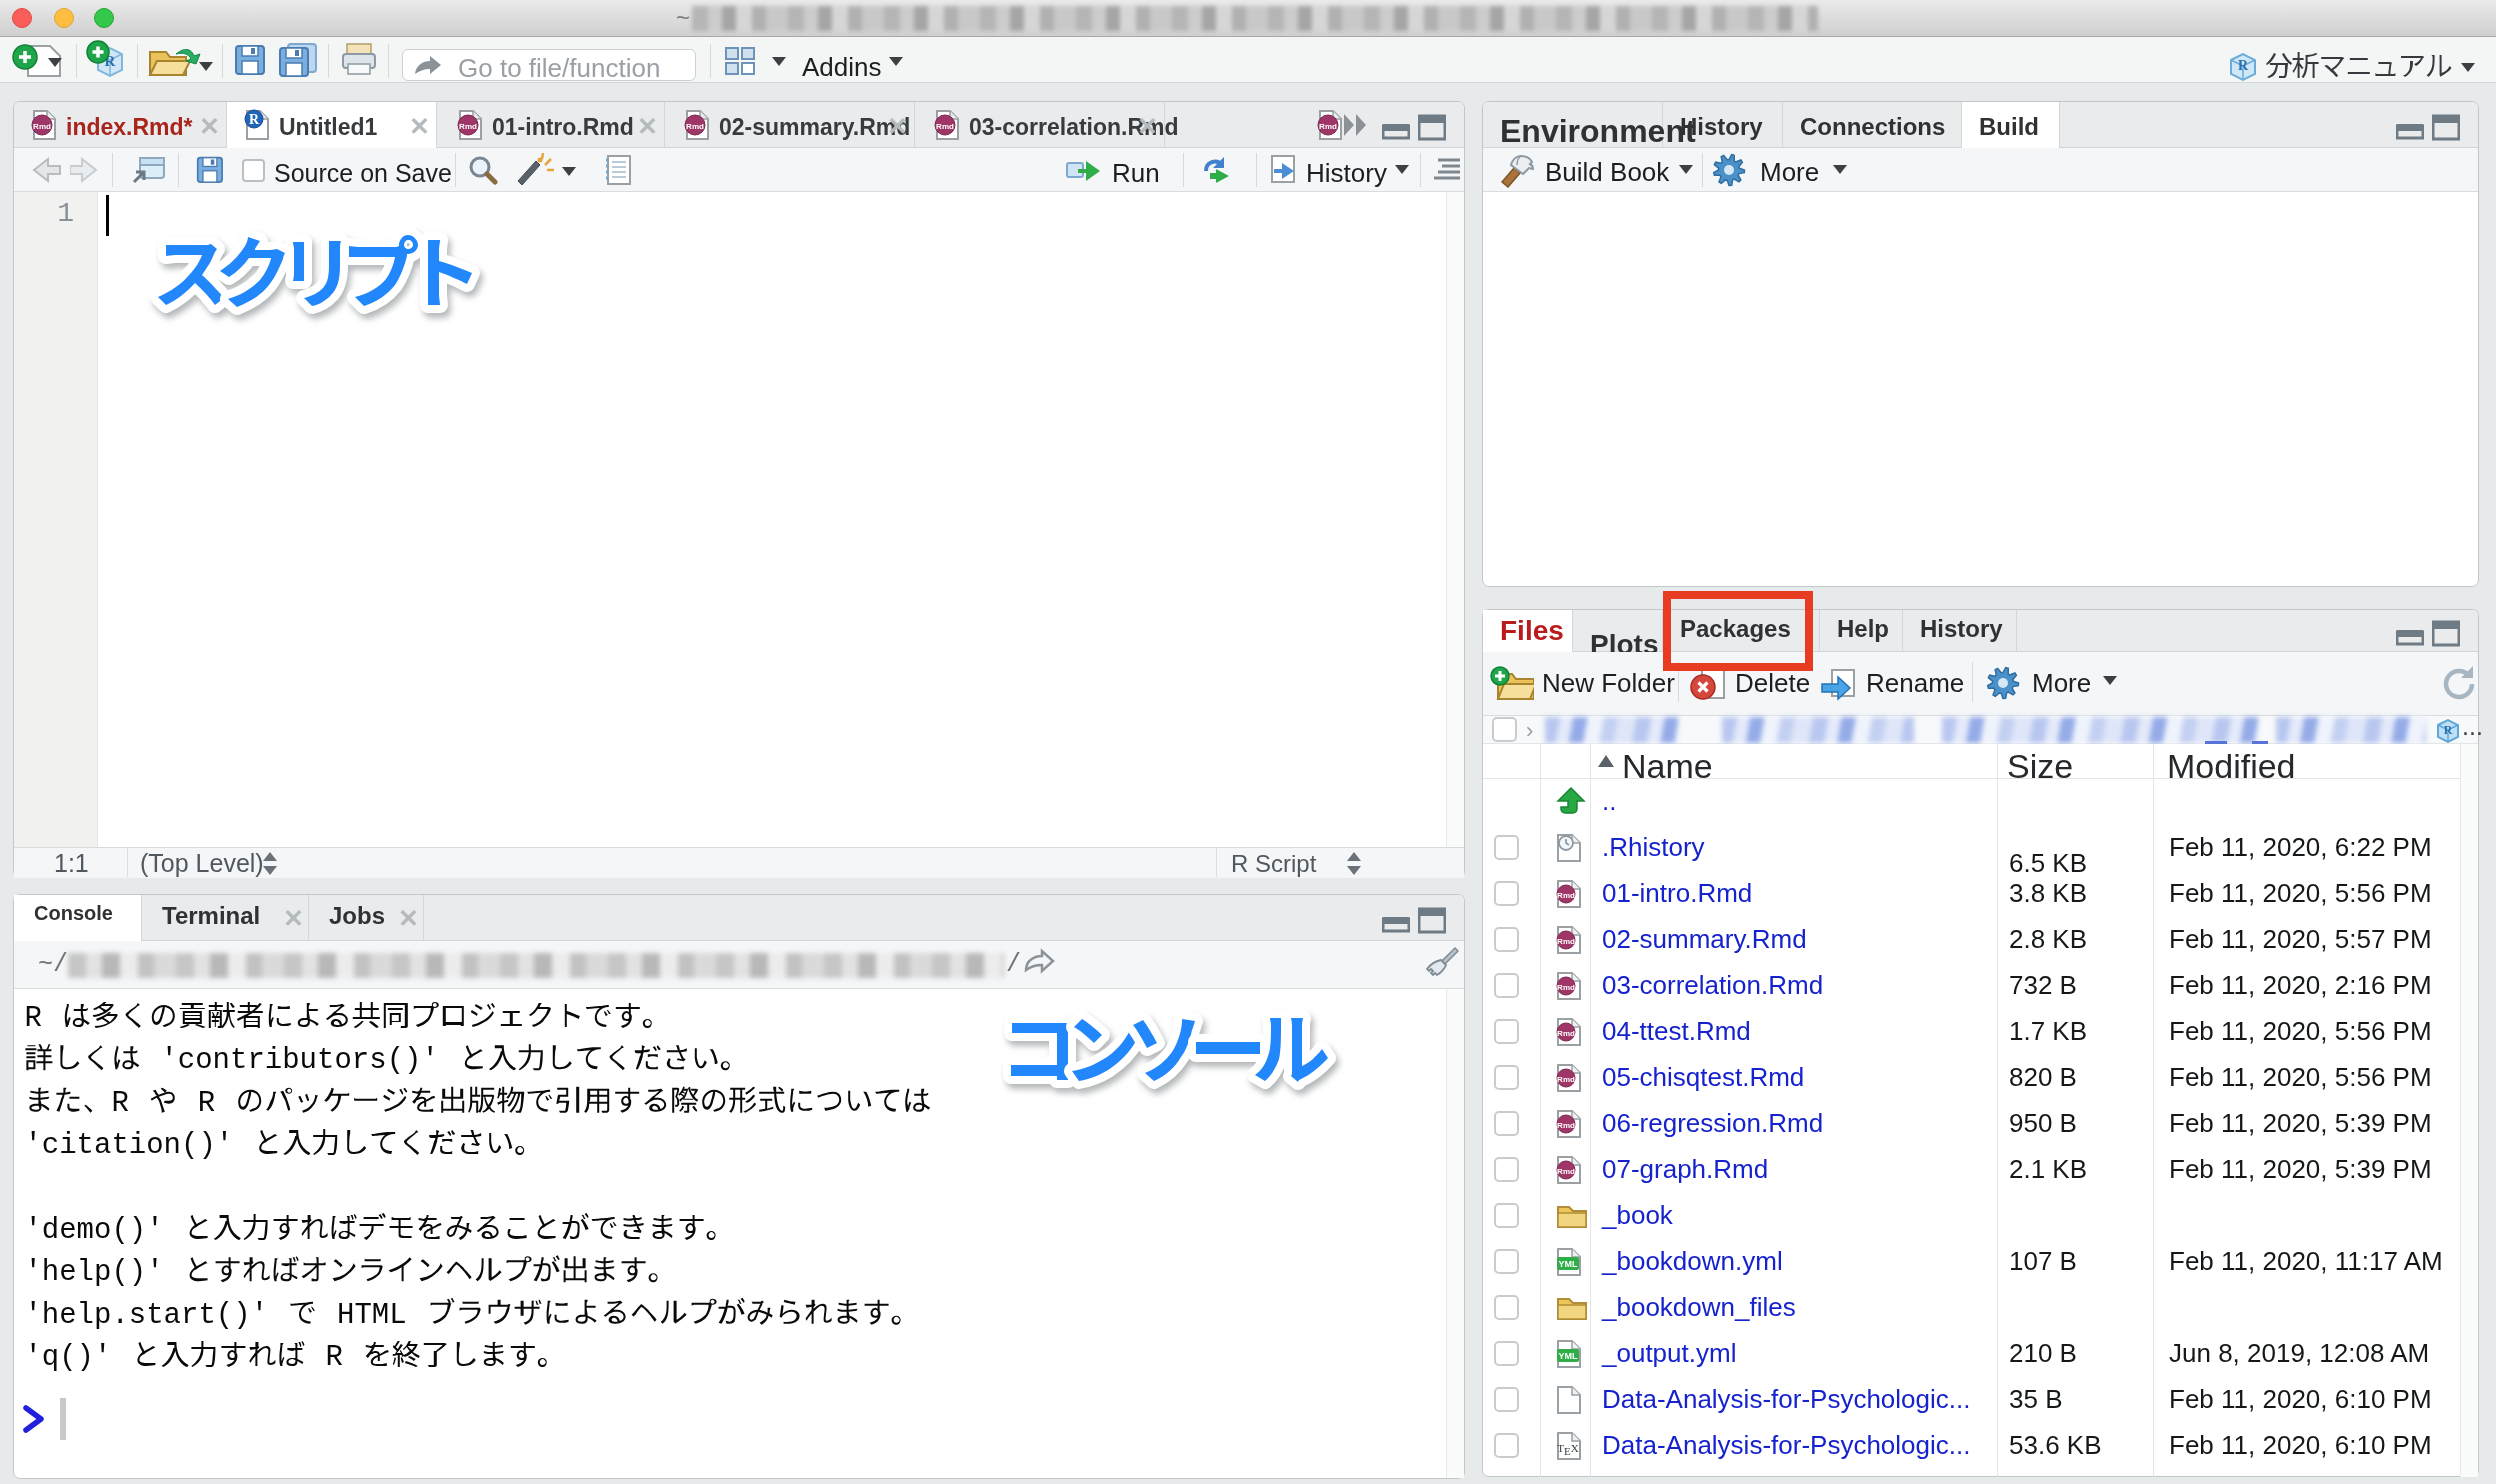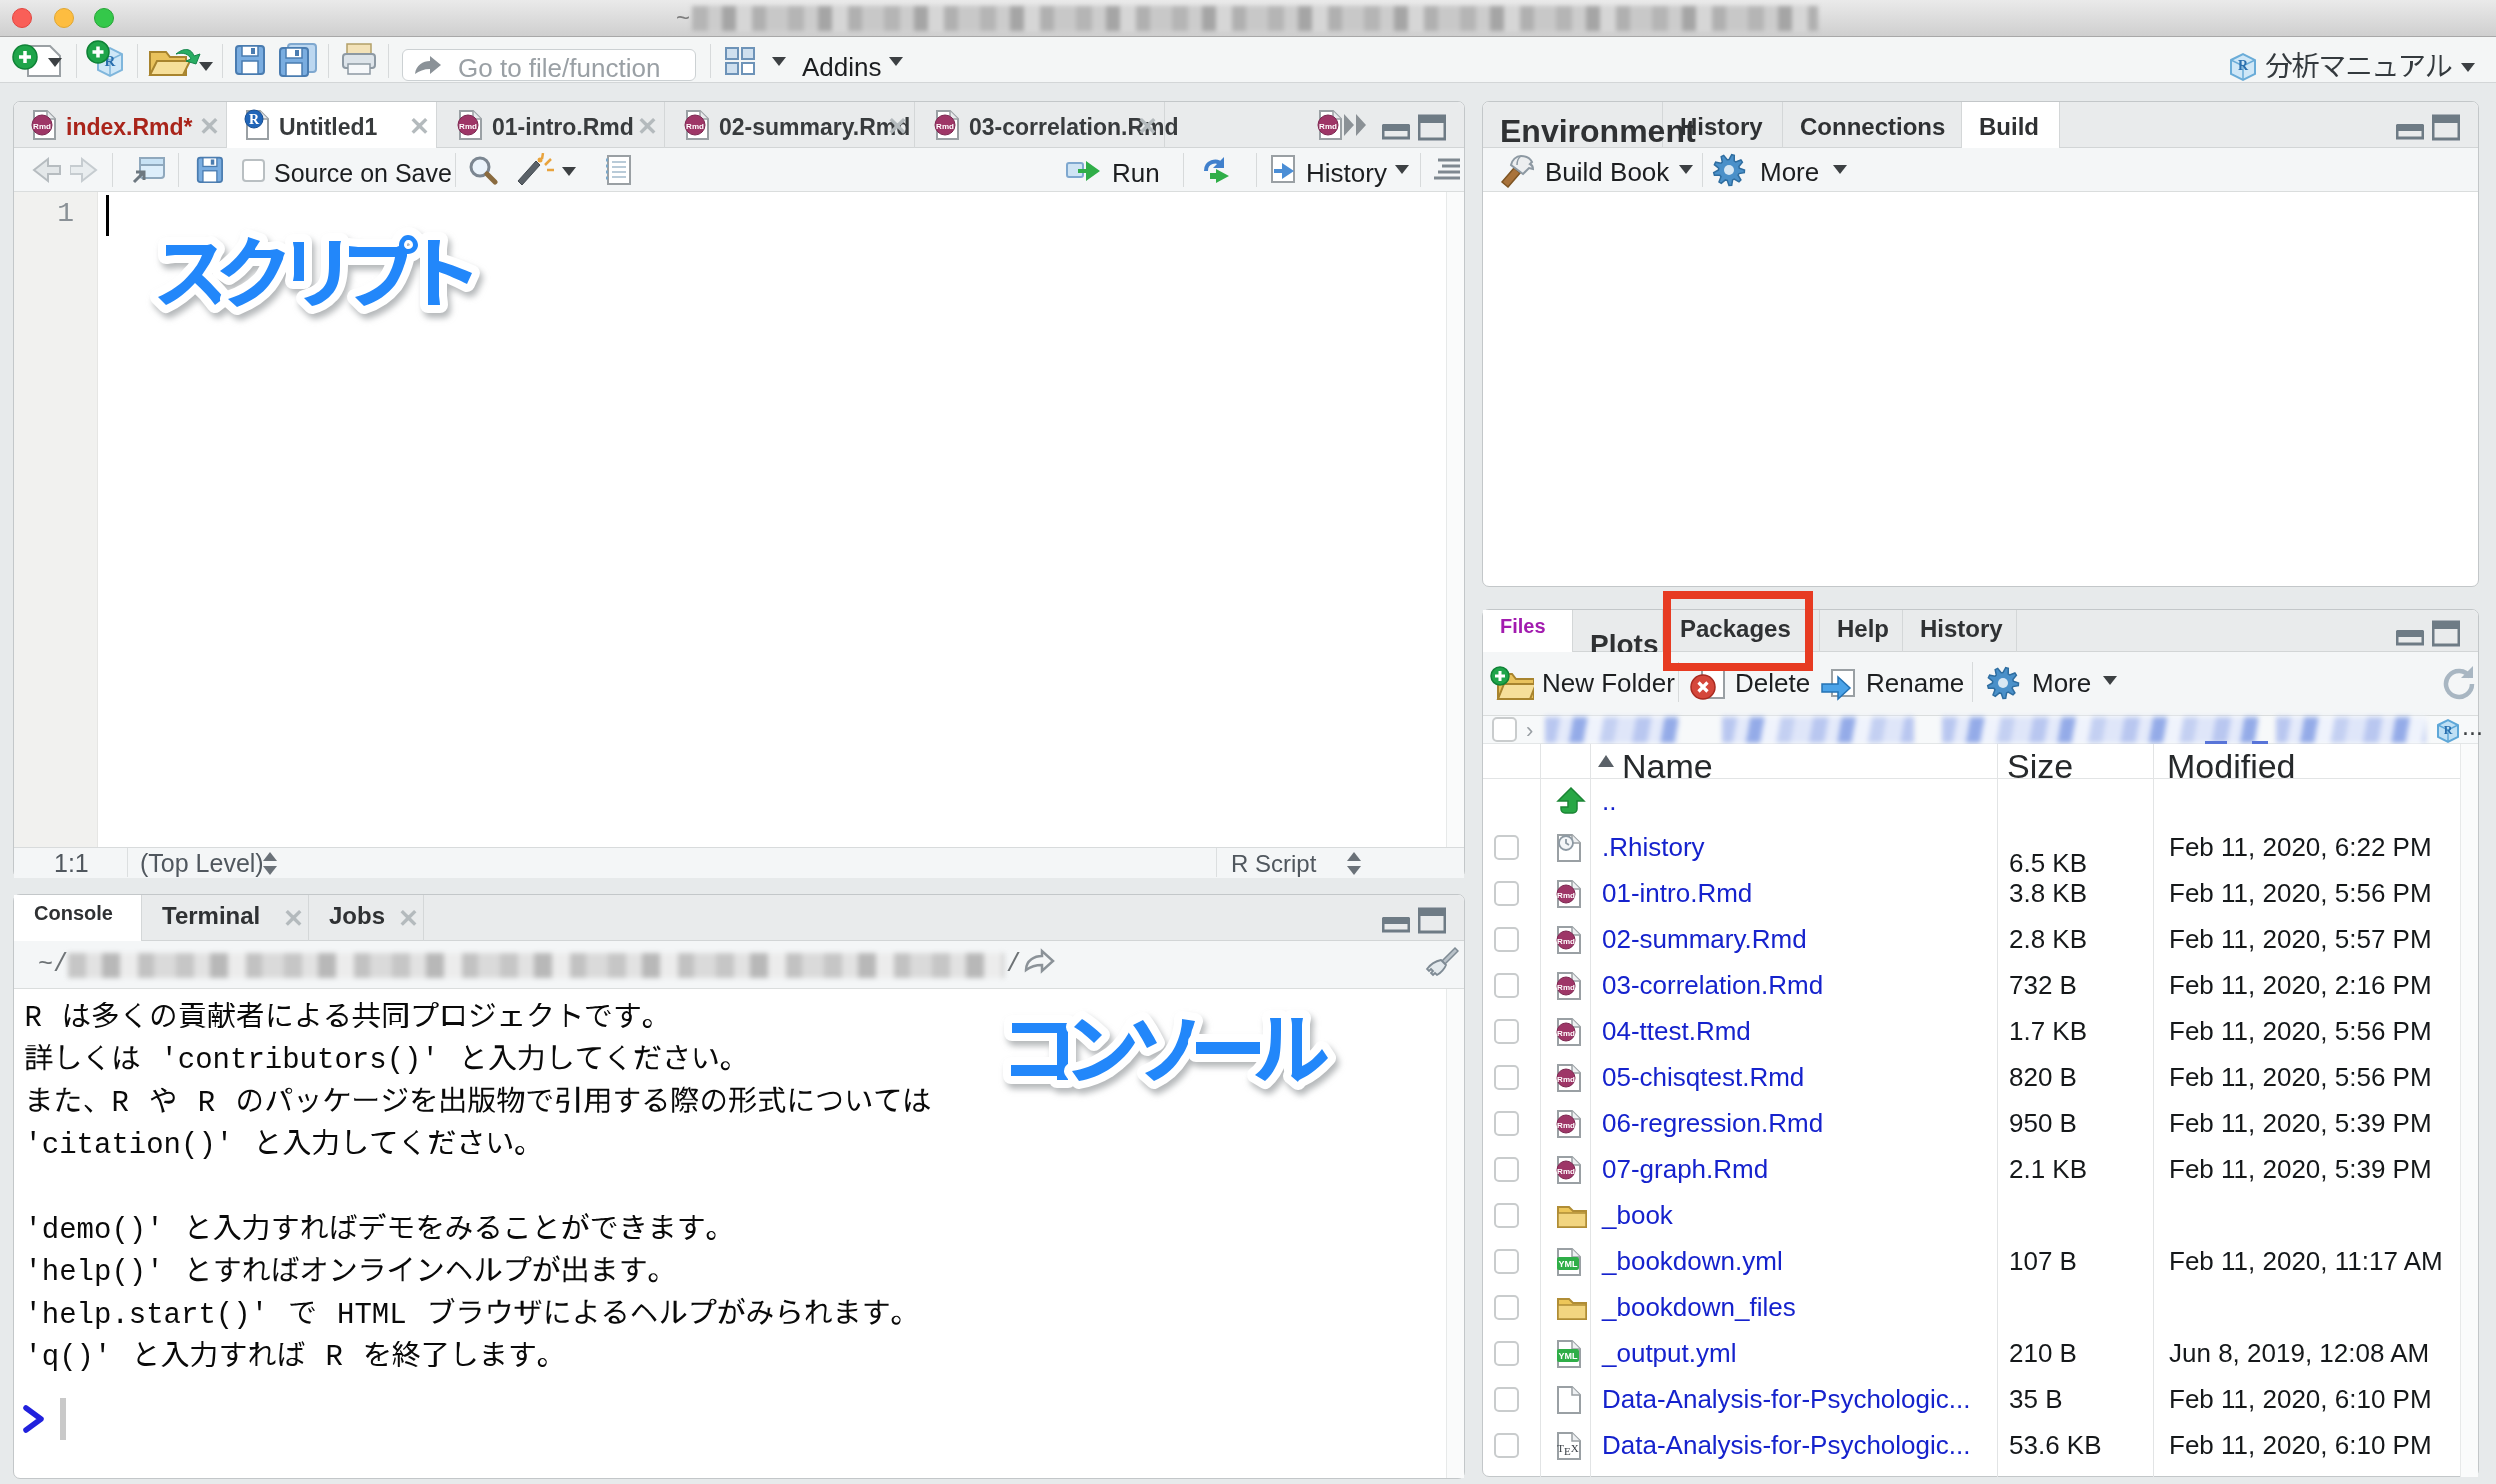--- a/index.html
+++ b/index.html
@@ -308,21 +308,21 @@
     <path d="M32.5 17.0 L32.3 19.7 L26.9 20.6 L26.1 22.2 L28.9 27.0 L27.0 28.9 L22.2 26.1 L20.6 26.9 L19.7 32.3 L17.0 32.5 L15.2 27.3 L13.4 26.9 L9.3 30.4 L7.0 28.9 L9.0 23.7 L7.9 22.2 L2.4 22.3 L1.7 19.7 L6.5 17.0 L6.7 15.2 L2.4 11.7 L3.6 9.2 L9.0 10.3 L10.3 9.0 L9.2 3.6 L11.7 2.4 L15.2 6.7 L17.0 6.5 L19.7 1.7 L22.3 2.4 L22.2 7.9 L23.7 9.0 L28.9 7.0 L30.4 9.2 L26.9 13.4 L27.3 15.2 Z" fill="#4a90c9" stroke="#2e6da0" stroke-width="1.5"></path>
     <circle cx="17" cy="17" r="5" fill="#d7e7f3"></circle>
   </svg>
 <div class="abs tbtxt" style="left:1760px;top:157px">More</div>
 <svg class="abs" style="left:1832px;top:164px" width="16" height="12" viewBox="0 0 16 12">
     <path d="M1 1 l7 9 7-9 z" fill="#3c4043"></path>
   </svg>
 <div class="pane" style="left:1482px;top:609px;width:997px;height:868px"></div>
 <div class="abs" style="left:1483px;top:610px;width:995px;height:42px;background:#e9ebec;border-bottom:1px solid #d2d5d6;border-radius:6px 6px 0 0"></div>
 <div class="abs" style="left:1483px;top:610px;width:90px;height:43px;background:#fff;border-right:1px solid #d4d7d8"></div>
-<div class="abs" style="left:1500px;top:615px;font-size:20px;font-weight:bold;color:#a21caf">Files</div>
+<div class="abs" style="left:1500px;top:615px;font-size:28px;font-weight:bold;color:#b91c1c">Files</div>
 <div class="abs" style="left:1573px;top:610px;width:90px;height:42px;background:transparent;border-right:1px solid #d4d7d8"></div>
 <div class="abs" style="left:1590px;top:629px;font-size:28px;font-weight:bold;color:#2f3133">Plots</div>
 <div class="abs" style="left:1663px;top:610px;width:157px;height:42px;background:transparent;border-right:1px solid #d4d7d8"></div>
 <div class="abs" style="left:1680px;top:615px;font-size:24px;font-weight:bold;color:#2f3133">Packages</div>
 <div class="abs" style="left:1820px;top:610px;width:83px;height:42px;background:transparent;border-right:1px solid #d4d7d8"></div>
 <div class="abs" style="left:1837px;top:615px;font-size:24px;font-weight:bold;color:#2f3133">Help</div>
 <div class="abs" style="left:1903px;top:610px;width:114px;height:42px;background:transparent;border-right:1px solid #d4d7d8"></div>
 <div class="abs" style="left:1920px;top:615px;font-size:24px;font-weight:bold;color:#2f3133">History</div>
 <svg class="abs" style="left:2396px;top:620px" width="28" height="27" viewBox="0 0 28 27">
     <rect x="1" y="12" width="26" height="12" fill="none" stroke="#6e7b85" stroke-width="3"></rect>

